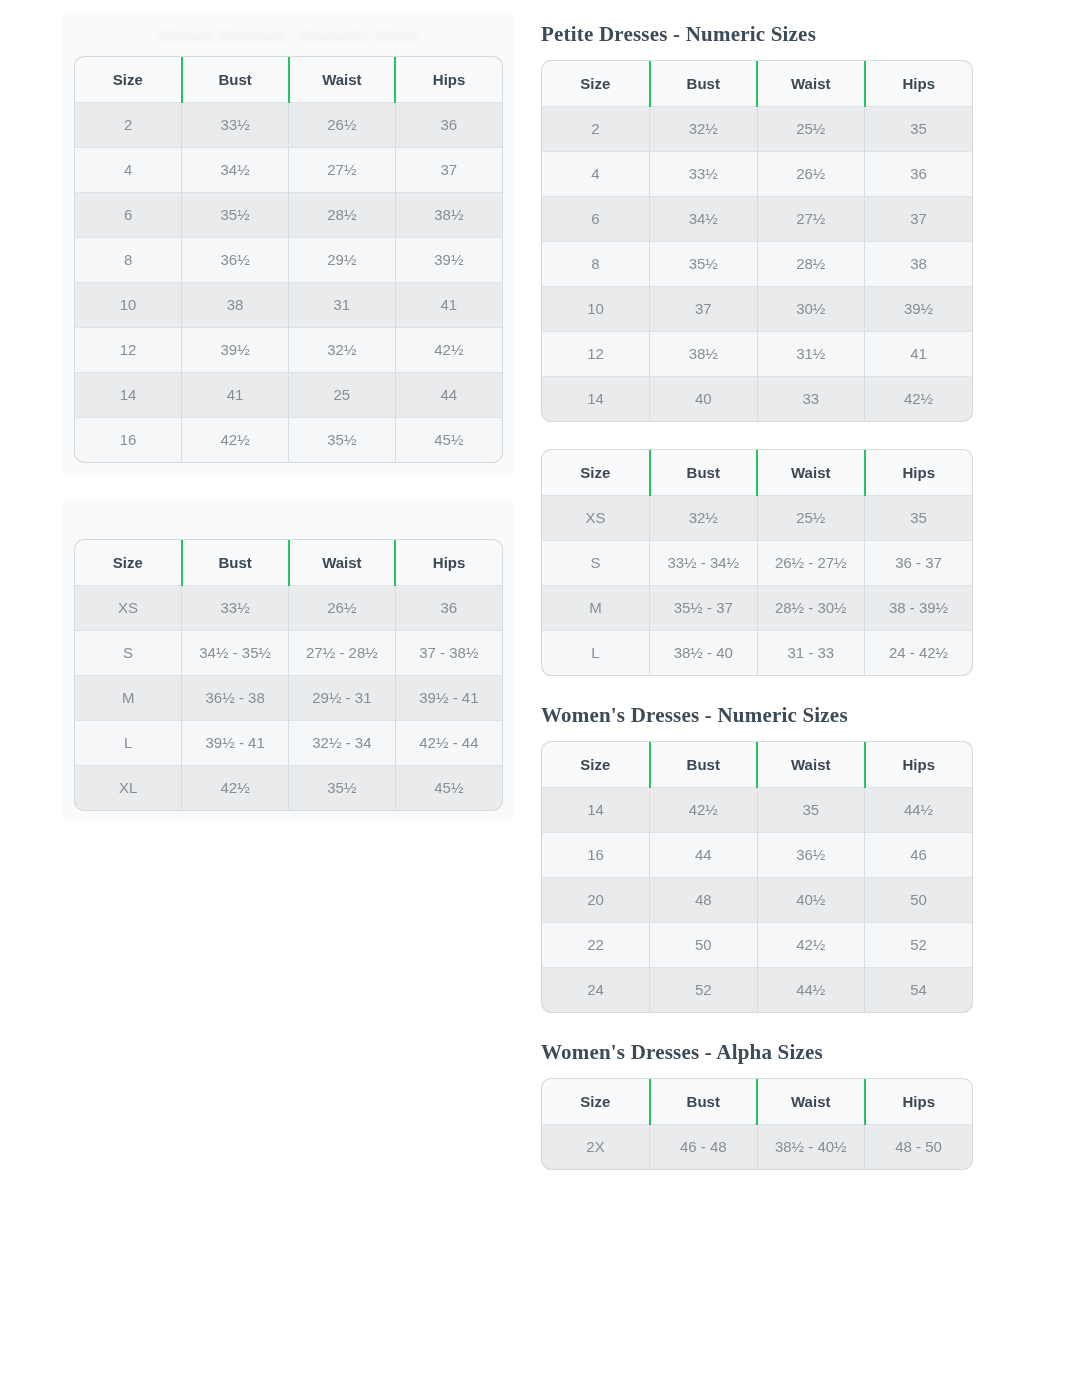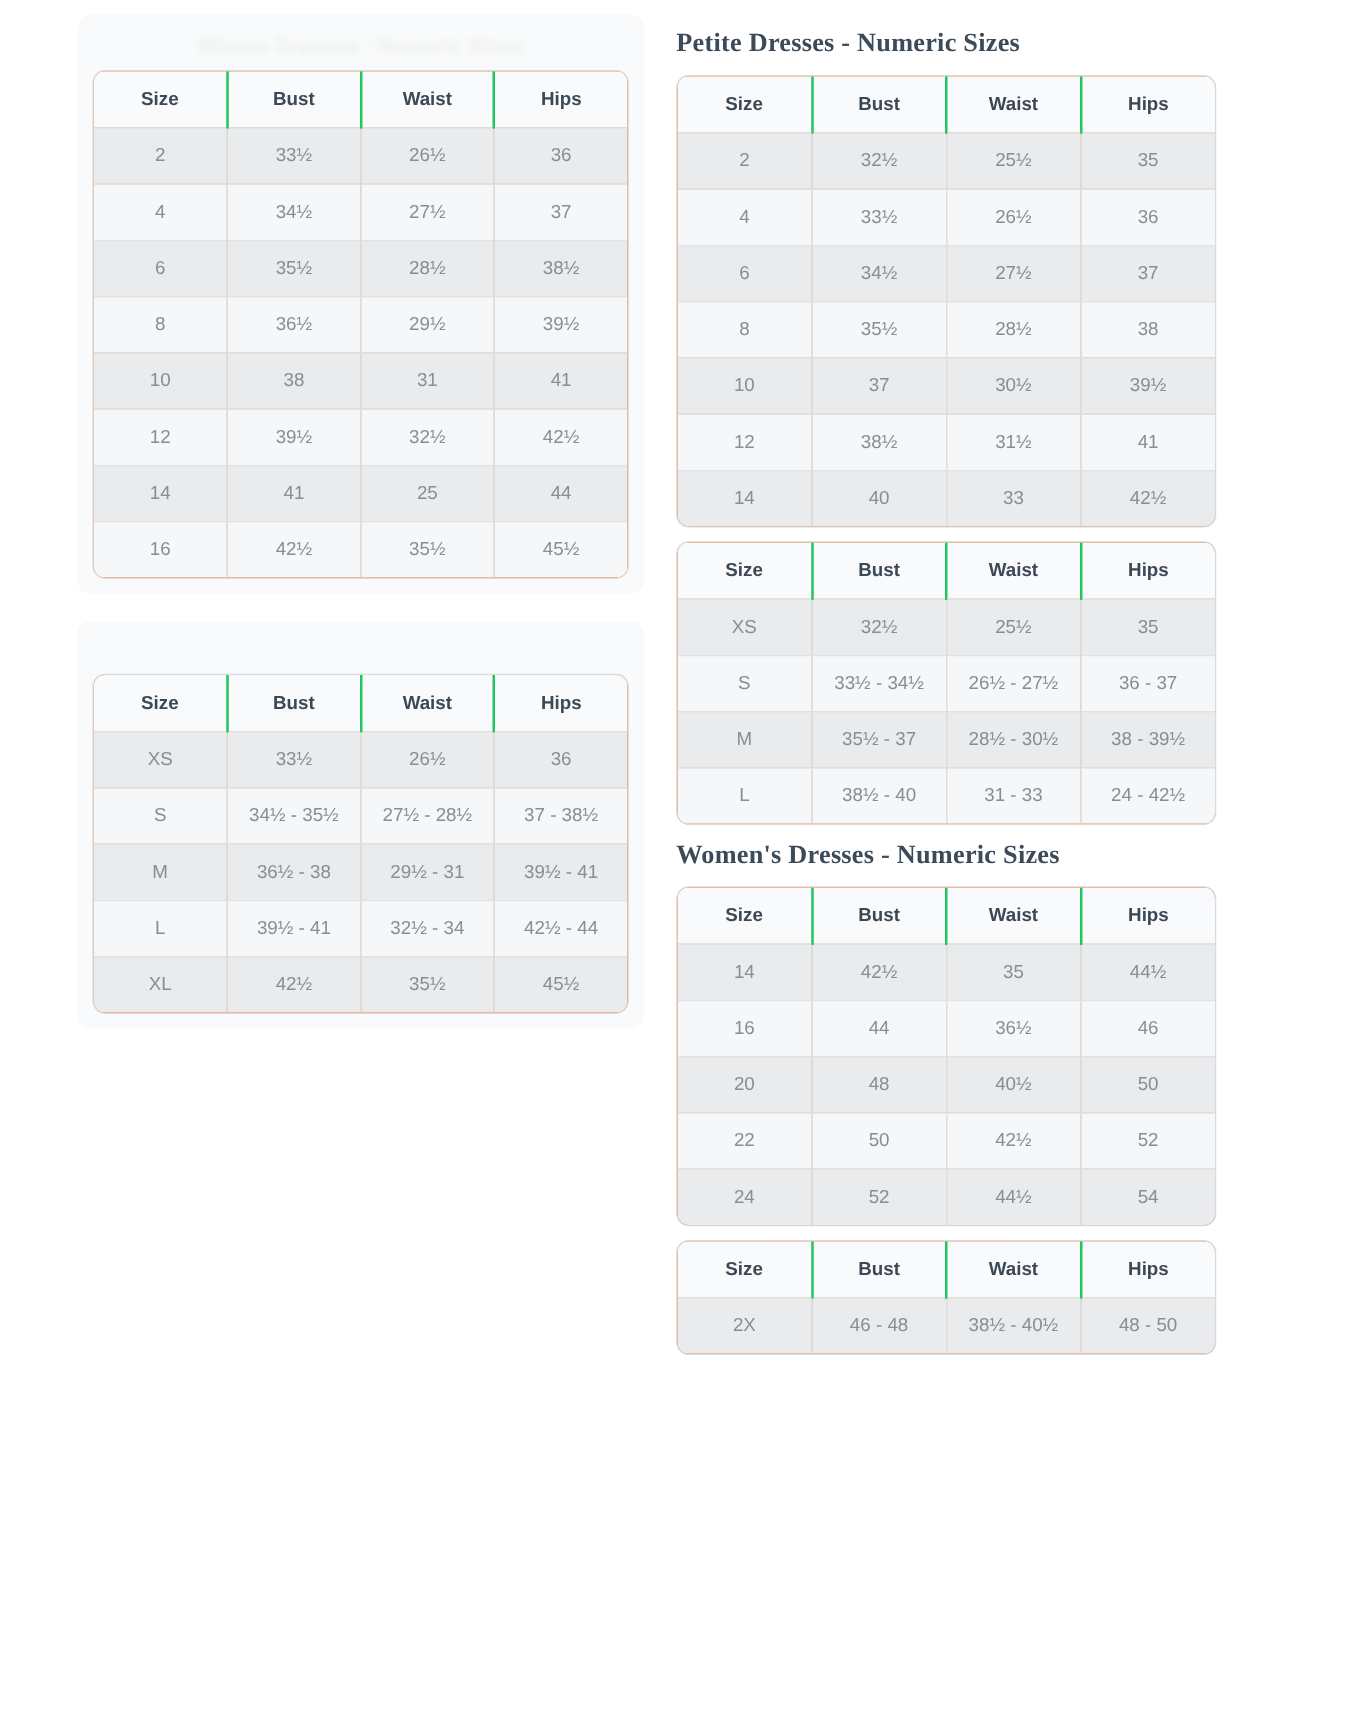--- a/index.html
+++ b/index.html
@@ -37,21 +37,21 @@
     filter: blur(2px);
     user-select: none;
     overflow: hidden;
   }
   .card-spacer { height: 32px; }
 
   .table-frame {
     border: 1px solid #d6dadd;
     border-radius: 10px;
     overflow: hidden;
-    background: #f97316;
+    background: #fdba74;
   }
   table.sizetable {
     width: 100%;
     border-collapse: collapse;
     table-layout: fixed;
     font-size: 15px;
   }
   table.sizetable th {
     height: 45px;
     background: #f8fafc;
@@ -66,21 +66,21 @@
     text-align: center;
     color: #878e94;
     border-left: 1px solid #d9dde0;
     border-top: 1px solid #dfe3e5;
   }
   table.sizetable th:first-child,
   table.sizetable td:first-child { border-left: none; }
   table.sizetable tbody tr:nth-child(odd) td { background: #e9ebec; }
   table.sizetable tbody tr:nth-child(even) td { background: #f6f7f8; }
 
-  .rtable-block { margin-bottom: 11px; }
+  .rtable-block { margin-bottom: 27px; }
   .rtable-title {
     font-family: "Liberation Serif", serif;
     font-size: 21px;
     font-weight: bold;
     color: #3c4b59;
     margin: 0 0 13px 0;
     letter-spacing: 0.2px;
   }
   .rtable-block:first-child .rtable-title { margin-top: 8px; }
 </style>
@@ -352,20 +352,21 @@
                 <td>52</td>
                 <td>44½</td>
                 <td>54</td>
               </tr>
             </tbody>
           </table>
       </div>
     </section>
 
     <section class="rtable-block">
+      <h2 class="rtable-title">Women's Dresses - Alpha Sizes</h2>
       <div class="table-frame">
         <table class="sizetable">
             <thead>
               <tr>
                 <th>Size</th>
                 <th>Bust</th>
                 <th>Waist</th>
                 <th>Hips</th>
               </tr>
             </thead>

